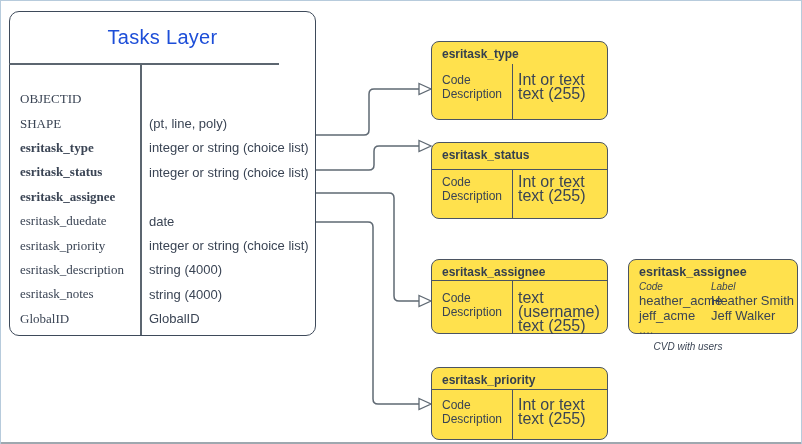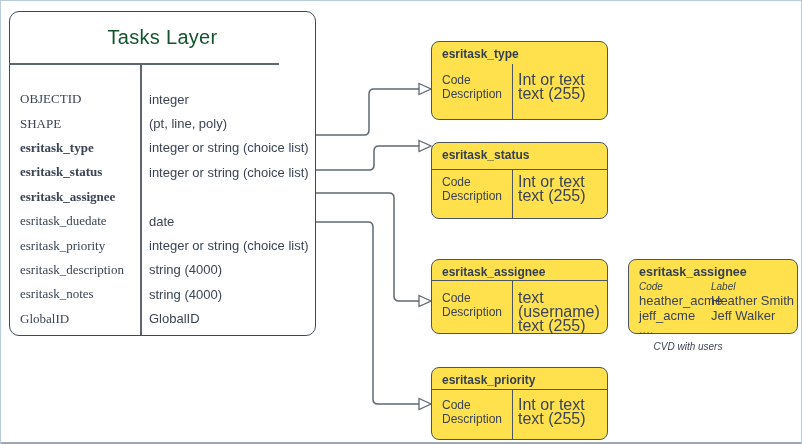--- a/index.html
+++ b/index.html
@@ -15,21 +15,21 @@
   }
 
   
   .tasks-table {
     position:absolute; left:8px; top:10px; width:307px; height:325px;
     background:#fff; border:1.6px solid #3e4a5a; border-radius:10px;
   }
   .tasks-title {
     position:absolute; left:0; top:0; width:100%; height:51px;
     display:flex; align-items:center; justify-content:center;
-    font-size:20px; color:#14532d; letter-spacing:.3px;
+    font-size:20px; color:#1d4ed8; letter-spacing:.3px;
   }
   .title-divider {
     position:absolute; left:-1px; top:51px; width:270px; height:1.6px; background:#5c6670;
   }
   .col-divider {
     position:absolute; left:130px; top:51px; bottom:0; width:1.6px; background:#5c6670;
   }
   .trows { position:absolute; left:0; top:75px; right:0; }
   .trow { display:flex; height:24.4px; align-items:center; font-size:13px; }
   .tcell-l { width:130px; padding-left:10px;font-family:Liberation Serif, serif; }
@@ -86,21 +86,20 @@
     <polygon points="418,397.5 430,403 418,408.5"></polygon>
   </svg>
 
   <div class="tasks-table">
     <div class="tasks-title">Tasks Layer</div>
     <div class="title-divider"></div>
     <div class="col-divider"></div>
     <div class="trows">
       <div class="trow">
         <div class="tcell-l">OBJECTID</div>
-        <div class="tcell-r">integer</div>
       </div>
       <div class="trow">
         <div class="tcell-l">SHAPE</div>
         <div class="tcell-r">(pt, line, poly)</div>
       </div>
       <div class="trow bold-row">
         <div class="tcell-l">esritask_type</div>
         <div class="tcell-r">integer or string (choice list)</div>
       </div>
       <div class="trow bold-row">

